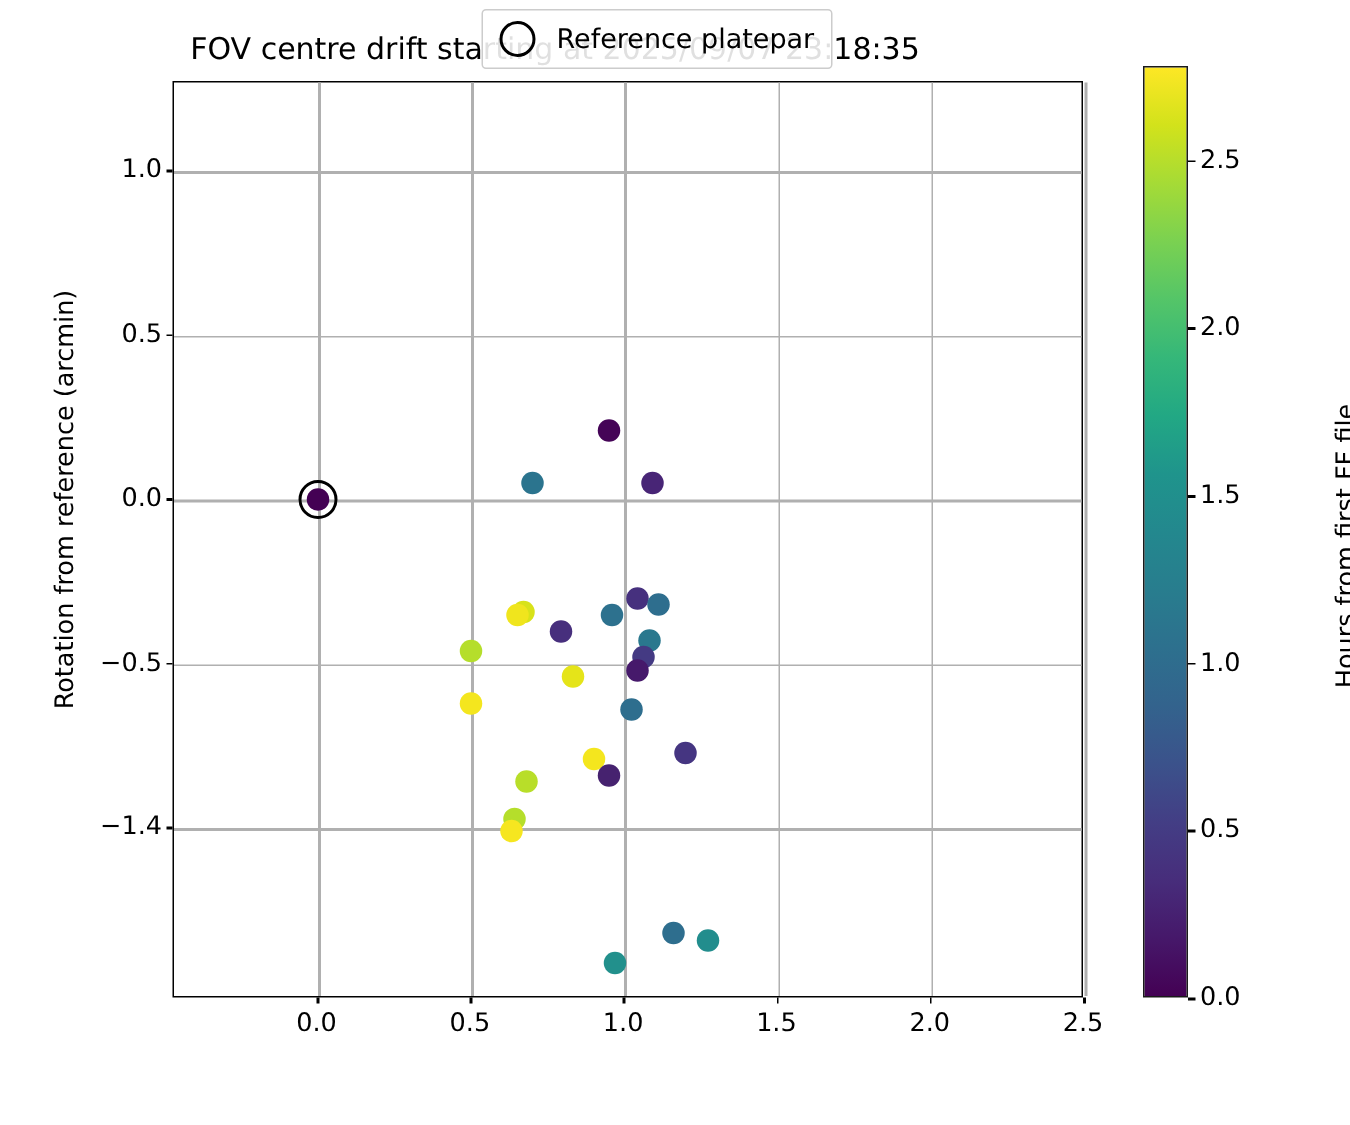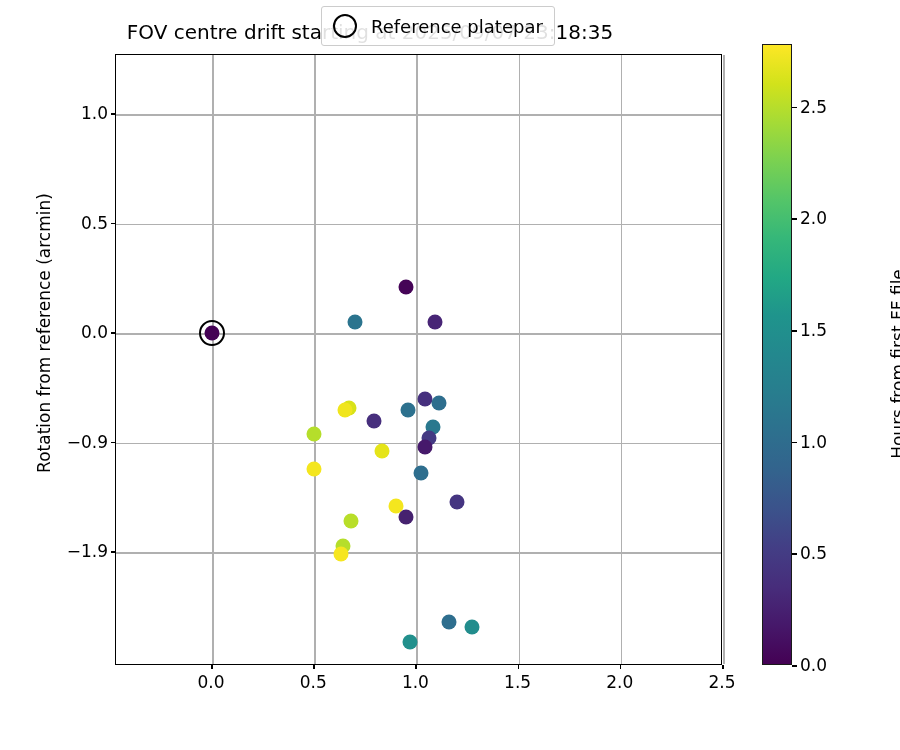--- a/index.html
+++ b/index.html
@@ -137,23 +137,23 @@
       <div class="ticklabel-x" style="left: 415.434px;">1.0</div>
       <div class="tick-x" style="left: 517.623px; top: 665px;"></div>
       <div class="ticklabel-x" style="left: 517.623px;">1.5</div>
       <div class="tick-x" style="left: 619.811px; top: 665px;"></div>
       <div class="ticklabel-x" style="left: 619.811px;">2.0</div>
       <div class="tick-x" style="left: 722px; top: 665px;"></div>
       <div class="ticklabel-x" style="left: 722px;">2.5</div>
     </div>
   <div id="yticks">
       <div class="tick-y" style="left: 111px; top: 551.122px; position: absolute;"></div>
-      <div class="ticklabel-y" style="left: 115px; top: 551.122px;">−1.9</div>
+      <div class="ticklabel-y" style="left: 115px; top: 551.122px;">−1.4</div>
       <div class="tick-y" style="left: 111px; top: 441.624px; position: absolute;"></div>
-      <div class="ticklabel-y" style="left: 115px; top: 441.624px;">−0.9</div>
+      <div class="ticklabel-y" style="left: 115px; top: 441.624px;">−0.5</div>
       <div class="tick-y" style="left: 111px; top: 332.125px; position: absolute;"></div>
       <div class="ticklabel-y" style="left: 115px; top: 332.125px;">0.0</div>
       <div class="tick-y" style="left: 111px; top: 222.627px; position: absolute;"></div>
       <div class="ticklabel-y" style="left: 115px; top: 222.627px;">0.5</div>
       <div class="tick-y" style="left: 111px; top: 113.129px; position: absolute;"></div>
       <div class="ticklabel-y" style="left: 115px; top: 113.129px;">1.0</div>
     </div>
 
   <div class="ylabel">Rotation from reference (arcmin)</div>
 

